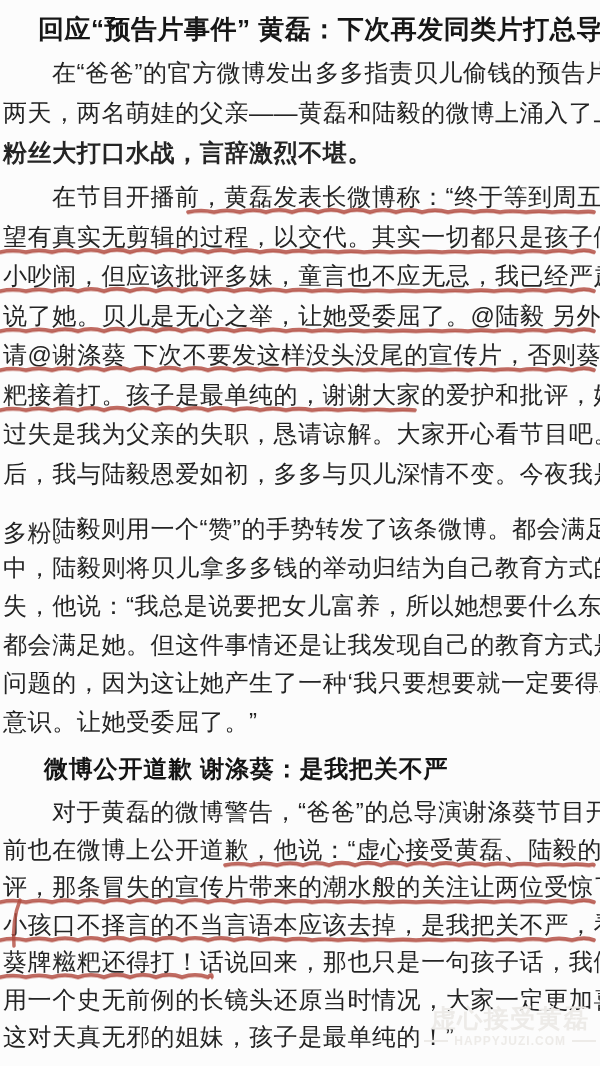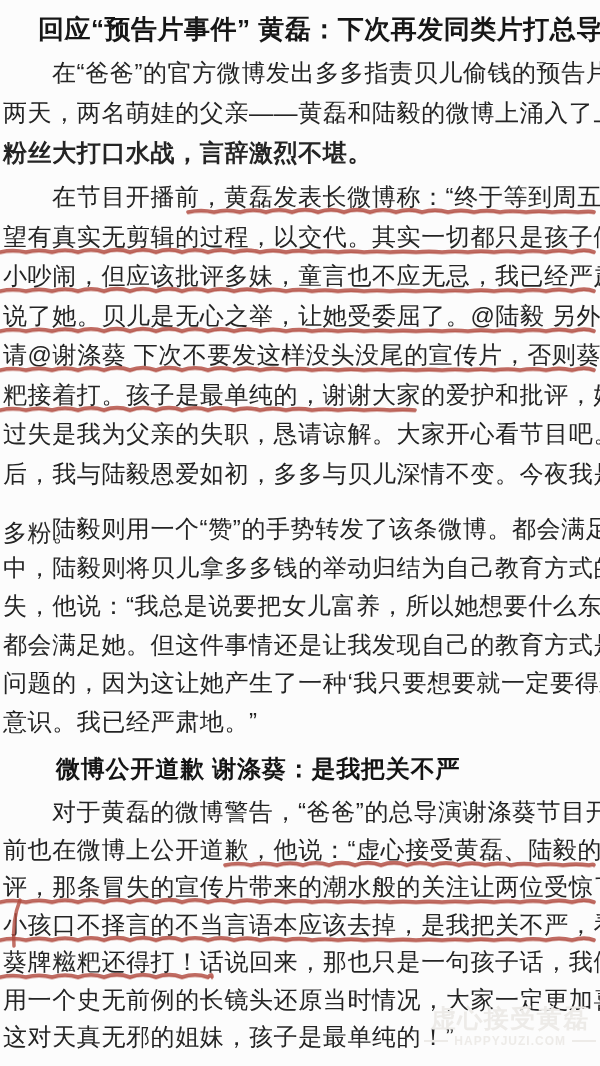--- a/index.html
+++ b/index.html
@@ -19,21 +19,21 @@
     position:absolute;left:0;width:600px;height:40px;
     white-space:nowrap;overflow:visible;
   }
   .line .txt{
     display:block;padding-left:3px;
     font-size:24px;line-height:34px;
     color:#242424;letter-spacing:0.6px;
   }
   .line .txt.indent{padding-left:52px;}
   .line.heading .txt{
-    font-weight:bold;color:#141414;padding-left:56px;letter-spacing:0.8px;
+    font-weight:bold;color:#141414;padding-left:44px;letter-spacing:0.8px;
   }
   .ul-mark{position:absolute;top:26px;overflow:visible;pointer-events:none;}
   .lead-stroke{position:absolute;left:4px;top:-12px;overflow:visible;pointer-events:none;}
   .watermark{
     position:absolute;right:4px;top:1004px;
     text-align:center;color:#edebe8;user-select:none;
   }
   .wm-brand{
     font-size:25px;font-weight:bold;letter-spacing:1.5px;line-height:28px;
   }
@@ -120,21 +120,21 @@
       <div class="line" style="top: 589px;">
         <span class="txt">失，他说：“我总是说要把女儿富养，所以她想要什么东西我</span>
       </div>
       <div class="line" style="top: 627.5px;">
         <span class="txt">都会满足她。但这件事情还是让我发现自己的教育方式是有</span>
       </div>
       <div class="line" style="top: 666px;">
         <span class="txt">问题的，因为这让她产生了一种‘我只要想要就一定要得到’的</span>
       </div>
       <div class="line" style="top: 704.5px;">
-        <span class="txt">意识。我已经严肃地。”</span>
+        <span class="txt">意识。让她受委屈了。”</span>
       </div>
       <div class="line heading" style="top: 752px;">
         <span class="txt">微博公开道歉 谢涤葵：是我把关不严</span>
       </div>
       <div class="line" style="top: 795px;">
         <span class="txt indent">对于黄磊的微博警告，“爸爸”的总导演谢涤葵节目开播</span>
       </div>
       <div class="line" style="top: 832.5px;">
         <span class="txt">前也在微博上公开道歉，他说：“虚心接受黄磊、陆毅的批</span>
         <svg class="ul-mark" width="369" height="12" style="left: 225px;">

